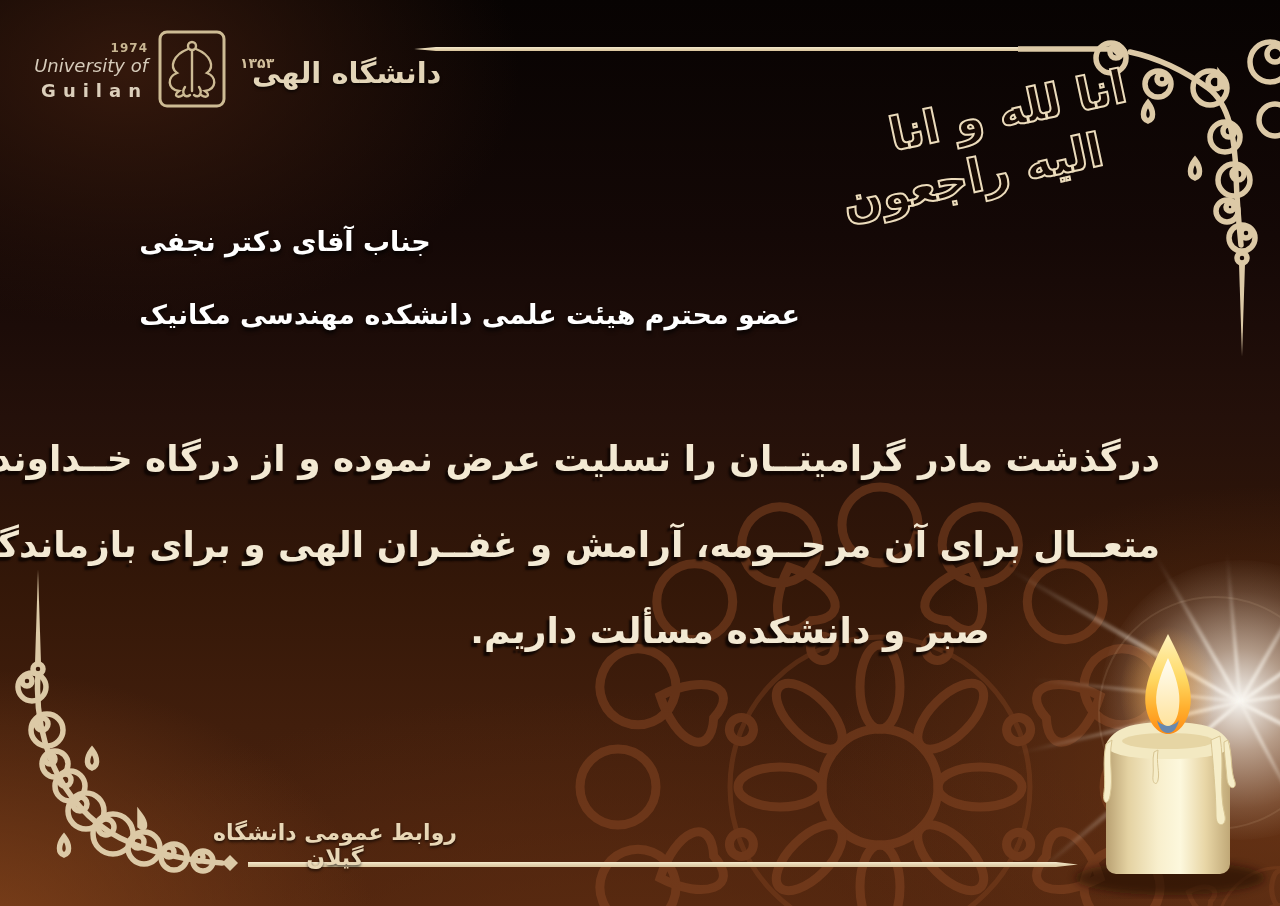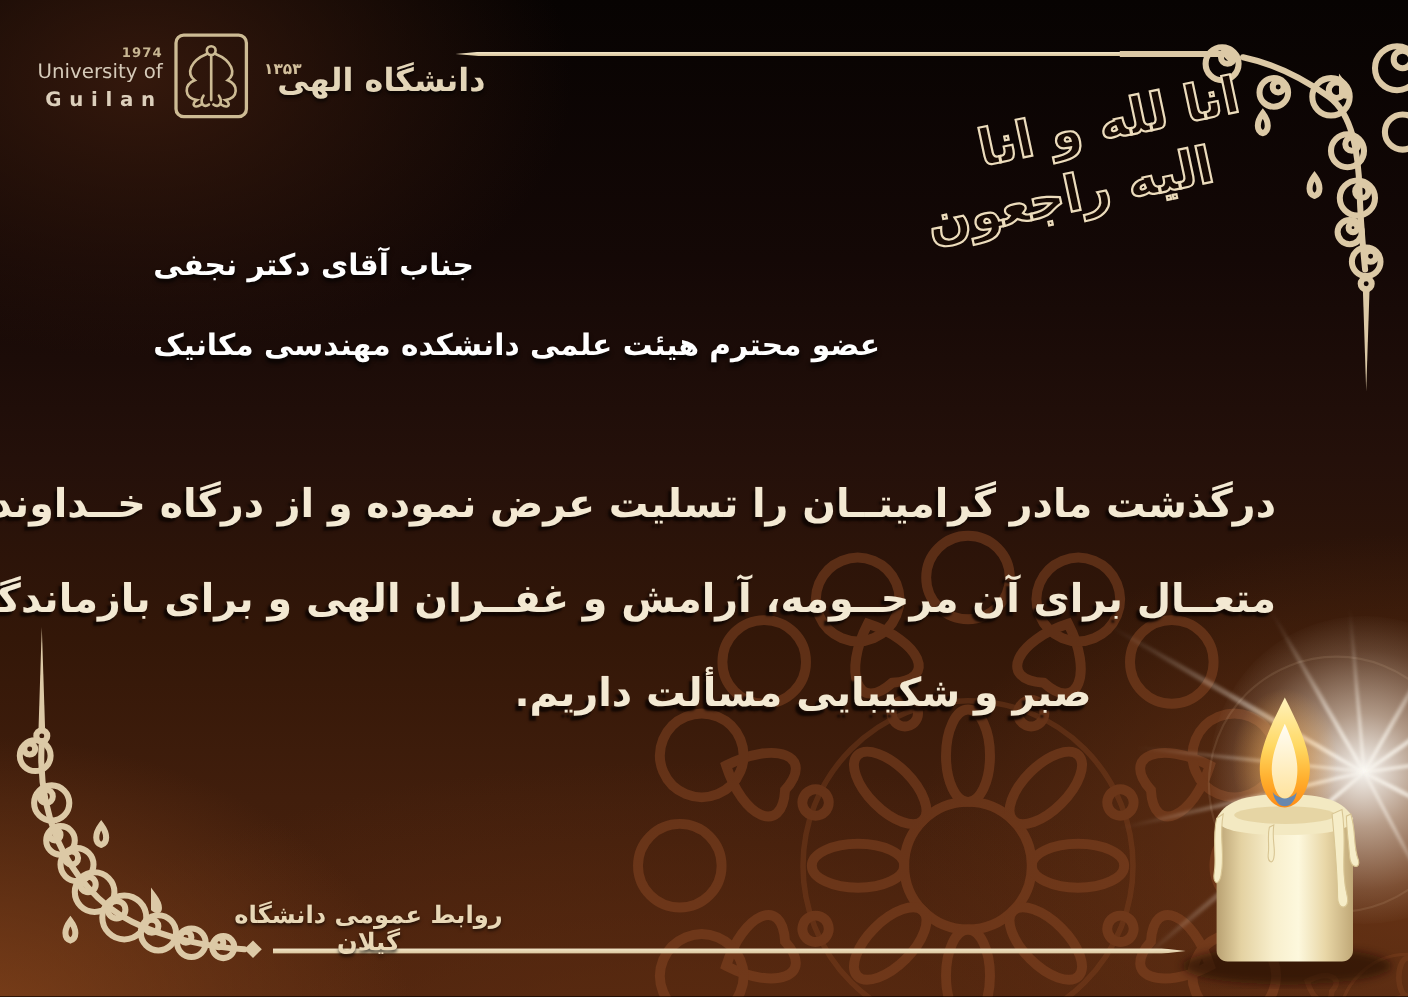--- a/index.html
+++ b/index.html
@@ -10,21 +10,21 @@
       radial-gradient(620px 420px at -2% 104%, rgba(133,69,28,.85), rgba(133,69,28,0) 65%),
       radial-gradient(1100px 520px at 48% 112%, rgba(97,46,17,.9), rgba(97,46,17,0) 62%),
       radial-gradient(760px 520px at 100% 88%, rgba(110,55,22,.8), rgba(110,55,22,0) 60%),
       radial-gradient(560px 360px at 10% 8%, rgba(56,26,13,.9), rgba(56,26,13,0) 70%),
       linear-gradient(180deg,#070302 0%,#140806 26%,#24100a 46%,#331708 64%,#411e0c 80%,#4a220e 100%);
   }
   .abs{position:absolute;}
   
   .logo-en{left:26px;top:42px;width:122px;text-align:right;color:#d6cbba;line-height:1.15;}
   .logo-year{font-size:12px;letter-spacing:1px;color:#c8b692;font-weight:700;}
-  .logo-l1{font-size:18px;}
+  .logo-l1{font-size:18px;font-style:italic;}
   .logo-l2{font-size:18px;font-weight:700;letter-spacing:7px;margin-top:5px;color:#dccfbb;}
   .emblem{left:157px;top:29px;}
   .logo-fa-year{left:240px;top:55px;font-size:14px;color:#d2bf9c;font-weight:700;}
   .logo-fa-name{left:252px;top:56px;font-size:29px;font-weight:700;color:#e3d5b8;direction:rtl;white-space:nowrap;
     text-shadow:0 2px 3px rgba(0,0,0,.6);}
   
   .rule{height:4px;background:linear-gradient(180deg,#f4e8cb,#d9c49b);}
   .rule-top{left:414px;top:47px;width:648px;
     clip-path:polygon(22px 0,100% 0,100% 100%,22px 100%,0 50%);}
   .rule-bottom{left:248px;top:862px;width:830px;height:5px;
@@ -219,21 +219,21 @@
   </svg>
 
   <div class="abs recipient">
     <div class="r1">جناب آقای دکتر نجفی</div>
     <div class="r2">عضو محترم هیئت علمی دانشکده مهندسی مکانیک</div>
   </div>
 
   <div class="abs message">
     <div class="m">درگذشت مادر گرامیتــان را تسلیت عرض نموده و از درگاه خــداوند</div>
     <div class="m">متعــال برای آن مرحــومه، آرامش  و غفــران الهی و برای بازماندگان</div>
-    <div class="m m3">صبر و شکیبایی  مسألت داریم.</div>
+    <div class="m m3">صبر و دانشکده  مسألت داریم.</div>
   </div>
 
   <div class="abs burst">
     <div class="burst-core"></div>
     <div class="burst-ring"></div>
     <div class="ray" style="width:270px;transform:rotate(-150deg);height:5px"></div>
     <div class="ray" style="width:170px;transform:rotate(-120deg)"></div>
     <div class="ray" style="width:150px;transform:rotate(-95deg);height:3px"></div>
     <div class="ray" style="width:160px;transform:rotate(-60deg)"></div>
     <div class="ray" style="width:230px;transform:rotate(-35deg);height:5px"></div>

